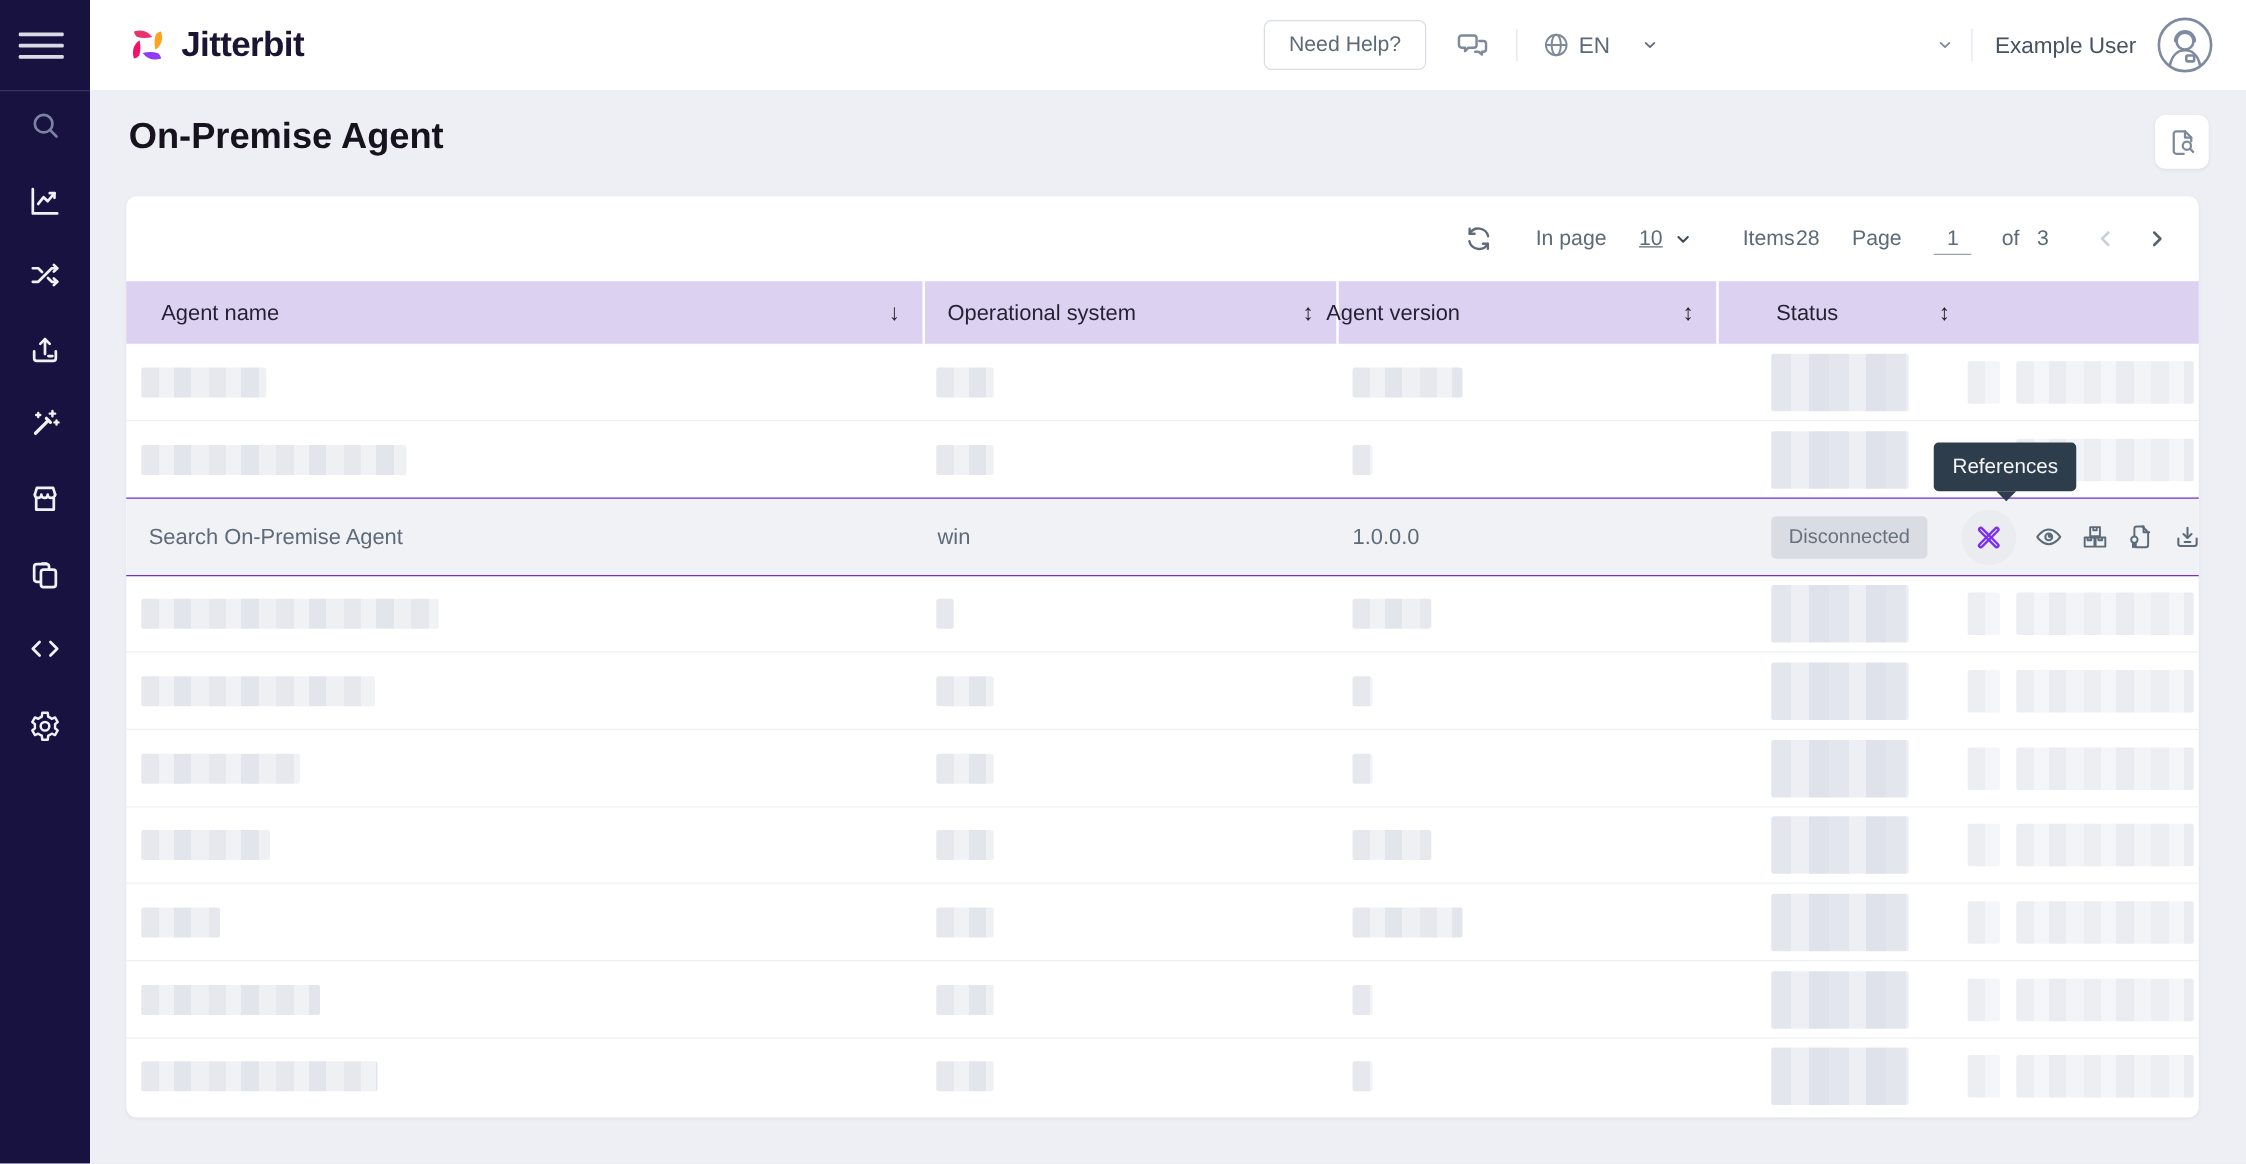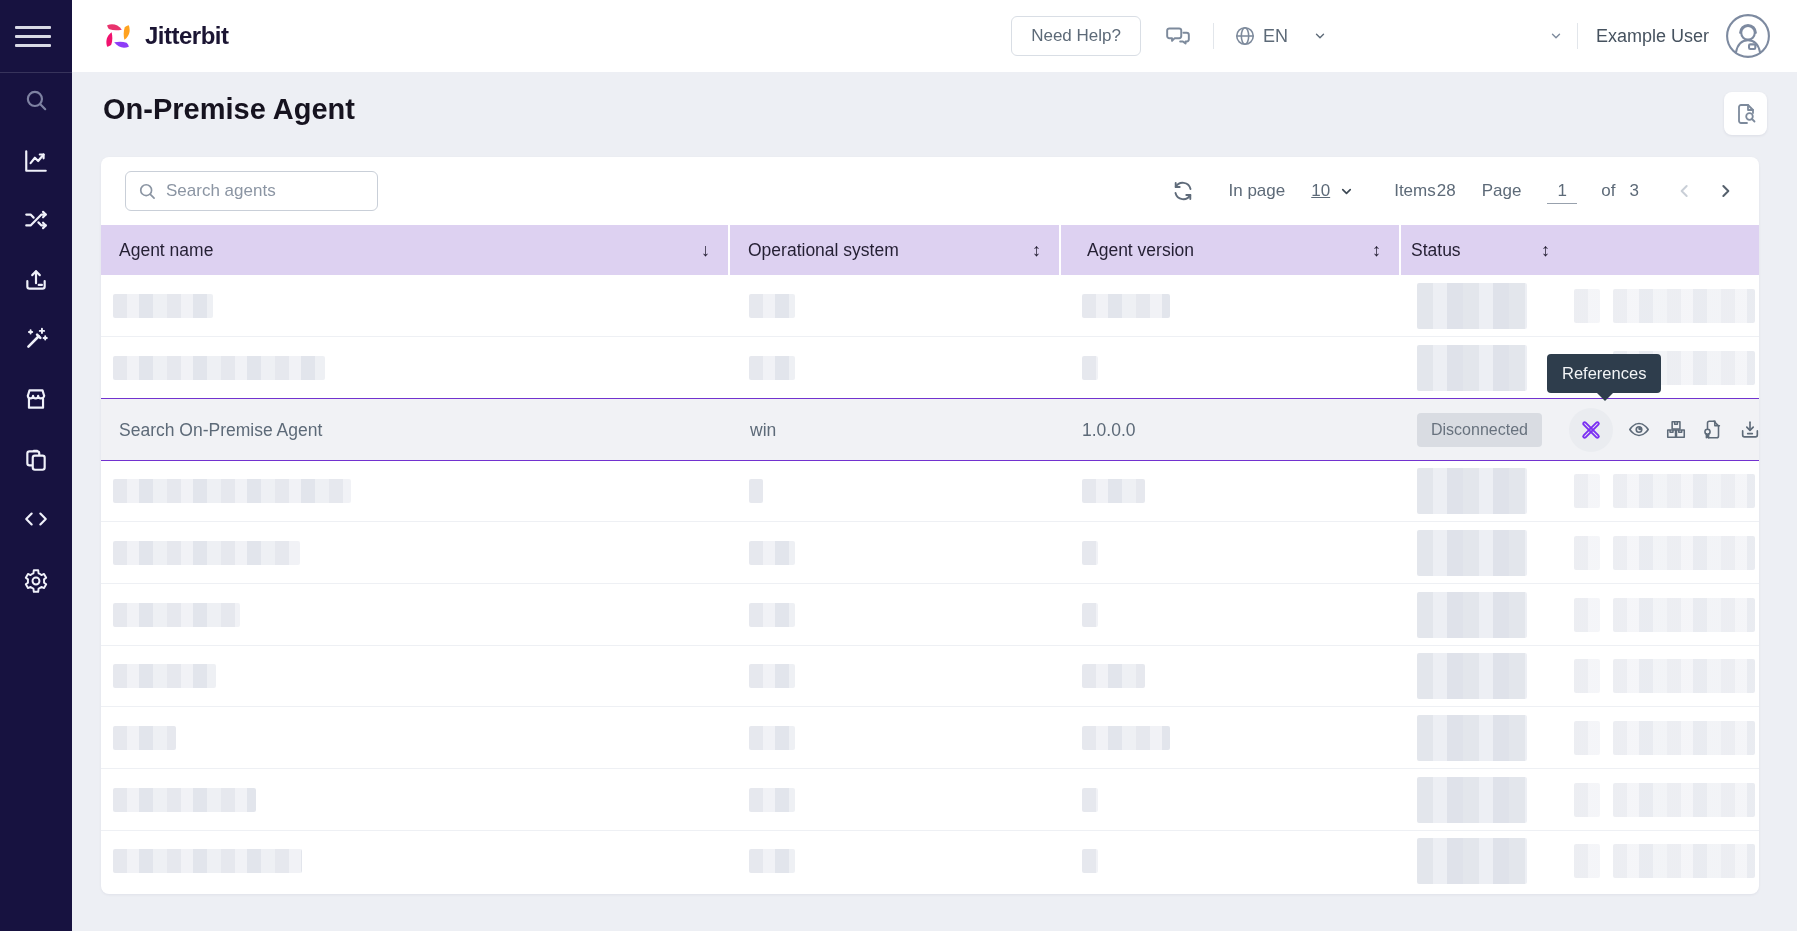--- a/index.html
+++ b/index.html
@@ -10,21 +10,21 @@
   .sidebar{position:absolute;left:0;top:0;width:72px;height:931px;background:#171240;}
   .sb-top{position:absolute;left:0;top:0;width:72px;height:72px;border-bottom:1px solid rgba(255,255,255,.14);}
   .hamburger{position:absolute;left:15px;top:20px;width:36px;height:32px;background:none;border:none;cursor:pointer;padding:0;}
   .hamburger span{display:block;height:3px;background:#d9dae6;margin:6px 0;border-radius:1px;}
   .sb-btn{position:absolute;left:17px;width:38px;height:38px;background:none;border:none;padding:0;color:#f0f1fa;cursor:pointer;display:flex;align-items:center;justify-content:center;}
   .sb-btn.dim{color:#7e82a2;}
 
   
   .topbar{position:absolute;left:72px;top:0;width:1725px;height:72px;background:#fff;display:flex;align-items:center;}
   .logo{display:flex;align-items:center;gap:9px;margin-left:28px;}
-  .logo-word{font-size:24px;font-weight:800;color:#1b1533;letter-spacing:-.5px;}
+  .logo-word{font-size:28px;font-weight:800;color:#1b1533;letter-spacing:-.5px;}
   .tb-right{margin-left:auto;margin-right:26px;display:flex;align-items:center;}
   .help-btn{height:40px;padding:0 19px;border:1px solid #d9dee5;border-radius:6px;background:#fff;color:#5d6a78;font-size:17px;font-family:inherit;cursor:pointer;}
   .icon-btn{background:none;border:none;padding:0;color:#7d8a9c;cursor:pointer;}
   .vdiv{width:1px;height:26px;background:#e2e6eb;}
   .lang{display:flex;align-items:center;gap:7px;color:#5d6a78;font-size:18px;cursor:pointer;}
   .org{width:226px;display:flex;justify-content:flex-end;align-items:center;cursor:pointer;color:#7d8a9c;}
   .uname{font-size:18px;color:#46525f;}
 
   
   .page-title{position:absolute;left:103px;top:93px;margin:0;font-size:29px;font-weight:600;color:#16131f;}
@@ -39,21 +39,21 @@
 
   .ctrl{position:absolute;right:24px;top:0;height:68px;display:flex;align-items:center;color:#5d6a78;font-size:17px;}
   .ctrl .refresh{color:#5f6b7a;margin-right:34px;background:none;border:none;padding:0;cursor:pointer;}
   .pgsize{display:flex;align-items:center;gap:9px;margin:0 40px 0 26px;cursor:pointer;color:#5d6a78;text-decoration:underline;}
   .pgsize svg{color:#3c4854;}
   .pgnum-input{width:30px;border:none;border-bottom:1px solid #98a1ad;text-align:center;font-size:17px;font-family:inherit;color:#5d6a78;background:transparent;margin:0 24px 0 26px;padding:2px 0;}
   .pager{background:none;border:none;padding:0;cursor:pointer;}
 
   
   .thead{position:absolute;left:0;top:68px;width:1658px;height:50px;background:#ddd1f1;}
-  .th{position:absolute;top:0;height:50px;box-sizing:border-box;display:flex;align-items:center;justify-content:space-between;padding:0 18px 0 18px;color:#241f33;font-size:17.5px;border-right:2px solid #fff;cursor:pointer;}
+  .th{position:absolute;top:0;height:50px;box-sizing:border-box;display:flex;align-items:center;justify-content:space-between;padding:0 18px 0 18px;color:#241f33;font-size:17.5px;border-right:2px solid #fff;cursor:pointer;margin-left:10px;}
   .th:last-child{border-right:none;}
   .sort{font-size:18px;color:#241f33;}
 
   .row{position:absolute;left:0;width:1658px;height:61px;border-bottom:1px solid #eef0f4;}
   .rd{position:absolute;top:50%;transform:translateY(-50%);height:24px;border-radius:2px;background:repeating-linear-gradient(90deg,#e6e8ee 0 14px,#f1f2f6 14px 26px,#e2e5ec 26px 40px,#eef0f4 40px 54px);}
   .rd.st{height:46px;background:repeating-linear-gradient(90deg,#e3e6ec 0 16px,#edeff4 16px 30px,#dfe2ea 30px 46px);}
   .rd.op{height:34px;opacity:.75;}
   .row-example{background:#f1f2f5;border-top:1px solid #7232cf;border-bottom:1px solid #7232cf;cursor:pointer;}
   .cell-text{position:absolute;top:50%;transform:translateY(-50%);color:#5d6a78;font-size:17.5px;white-space:nowrap;}
   .badge{position:absolute;left:1316px;top:50%;transform:translateY(-50%);background:#d9dce2;color:#68727e;font-size:16px;padding:8px 14px;border-radius:4px;}
@@ -201,27 +201,20 @@
     <svg width="24" height="24" viewBox="0 0 24 24" fill="none" stroke="currentColor" stroke-width="1.8" stroke-linecap="round" stroke-linejoin="round">
         <path d="M13 21H7a2 2 0 0 1-2-2V5a2 2 0 0 1 2-2h7l5 5v3"></path>
         <path d="M14 3v5h5"></path>
         <circle cx="15.5" cy="14.5" r="3.3"></circle>
         <path d="M18 17l2.5 2.5"></path>
       </svg>
   </button>
 
   <section class="card">
 
-    <div class="search-wrap">
-      <svg width="20" height="20" viewBox="0 0 24 24" fill="none" stroke="currentColor" stroke-width="2" stroke-linecap="round">
-          <circle cx="11" cy="11" r="6.5"></circle>
-          <line x1="16" y1="16" x2="20.5" y2="20.5"></line>
-        </svg>
-      <input class="search-input" type="text" placeholder="Search agents" style="">
-    </div>
 
     <div class="ctrl">
       <button class="refresh">
         <svg width="24" height="24" viewBox="0 0 24 24" fill="none" stroke="currentColor" stroke-width="1.9" stroke-linecap="round" stroke-linejoin="round">
             <path d="M19.5 10a8 8 0 0 0-14.8-2"></path>
             <path d="M4.7 4v4h4"></path>
             <path d="M4.5 14a8 8 0 0 0 14.8 2"></path>
             <path d="M19.3 20v-4h-4"></path>
           </svg>
       </button>
@@ -252,21 +245,21 @@
 
     <div class="thead">
       <div class="th" style="left:0;width:629px">
         <span>Agent name</span>
         <span class="sort">↓</span>
       </div>
       <div class="th" style="left:629px;width:331px">
         <span>Operational system</span>
         <span class="sort">↕</span>
       </div>
-      <div class="th" style="left:968px;width:332px">
+      <div class="th" style="left:932px;width:332px">
         <span>Agent version</span>
         <span class="sort">↕</span>
       </div>
       <div class="th" style="left:1292px;width:175px">
         <span>Status</span>
         <span class="sort">↕</span>
       </div>
     </div>
 
     <div class="row" style="top:118px">

